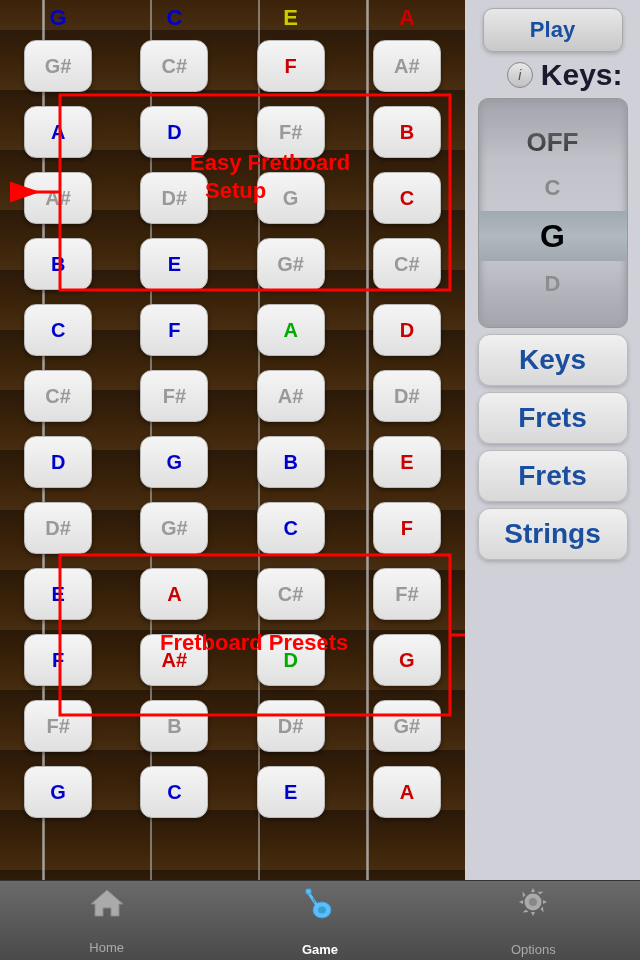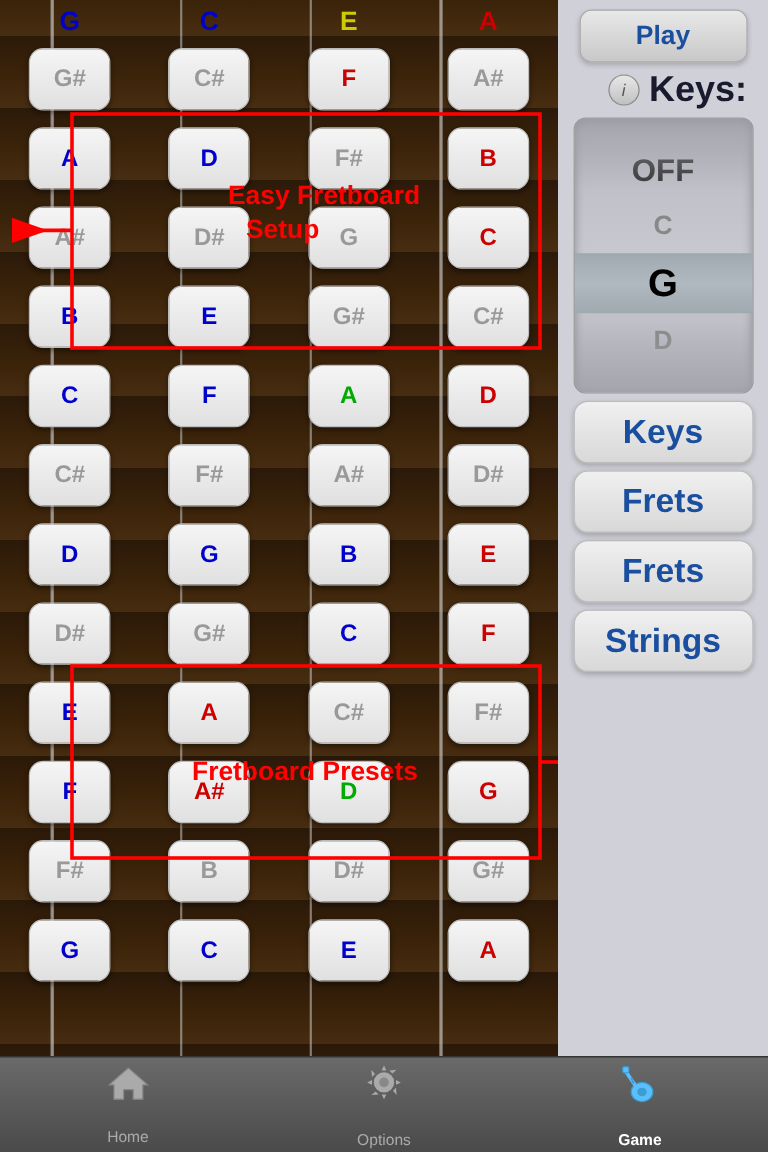--- a/index.html
+++ b/index.html
@@ -416,20 +416,34 @@
 
 <div id="tab-bar">
 
   <div class="tab-item">
     <div class="tab-icon">
       <svg width="36" height="32" viewBox="0 0 36 32" xmlns="http://www.w3.org/2000/svg">
         <polygon points="18,4 2,18 6,18 6,30 14,30 14,22 22,22 22,30 30,30 30,18 34,18" fill="#aaa" stroke="#888" stroke-width="1"></polygon>
       </svg>
     </div>
     <div class="tab-label">Home</div>
+  </div>
+
+  <div class="tab-item">
+    <div class="tab-icon active">
+      <svg width="36" height="36" viewBox="0 0 36 36" xmlns="http://www.w3.org/2000/svg">
+
+        <ellipse cx="20" cy="26" rx="9" ry="8" fill="#5bbfff" stroke="#3a9fd0" stroke-width="1"></ellipse>
+        <ellipse cx="20" cy="26" rx="4" ry="3.5" fill="#3a9fd0"></ellipse>
+        <line x1="14" y1="20" x2="6" y2="8" stroke="#5bbfff" stroke-width="3" stroke-linecap="round"></line>
+        <rect x="4" y="5" width="5" height="5" rx="1" fill="#5bbfff" stroke="#3a9fd0" stroke-width="1"></rect>
+        <line x1="13" y1="19" x2="11" y2="14" stroke="#3a9fd0" stroke-width="1.5"></line>
+      </svg>
+    </div>
+    <div class="tab-label active">Game</div>
   </div>
 
   <div class="tab-item">
     <div class="tab-icon">
       <svg width="36" height="36" viewBox="0 0 36 36" xmlns="http://www.w3.org/2000/svg">
         <circle cx="18" cy="18" r="5" fill="none" stroke="#aaa" stroke-width="3"></circle>
         <path d="M18 4 L20 8 L16 8 Z" fill="#aaa"></path>
         <path d="M18 32 L20 28 L16 28 Z" fill="#aaa"></path>
         <path d="M4 18 L8 20 L8 16 Z" fill="#aaa"></path>
         <path d="M32 18 L28 20 L28 16 Z" fill="#aaa"></path>
@@ -437,27 +451,13 @@
         <path d="M28.5 28.5 L25.5 25 L28 22.5 Z" fill="#aaa"></path>
         <path d="M28.5 7.5 L25 10.5 L22.5 8 Z" fill="#aaa"></path>
         <path d="M7.5 28.5 L11 25.5 L13.5 28 Z" fill="#aaa"></path>
         <circle cx="18" cy="18" r="6" fill="none" stroke="#aaa" stroke-width="5"></circle>
         <circle cx="18" cy="18" r="4" fill="#888"></circle>
       </svg>
     </div>
     <div class="tab-label">Options</div>
   </div>
 
-  <div class="tab-item">
-    <div class="tab-icon active">
-      <svg width="36" height="36" viewBox="0 0 36 36" xmlns="http://www.w3.org/2000/svg">
-
-        <ellipse cx="20" cy="26" rx="9" ry="8" fill="#5bbfff" stroke="#3a9fd0" stroke-width="1"></ellipse>
-        <ellipse cx="20" cy="26" rx="4" ry="3.5" fill="#3a9fd0"></ellipse>
-        <line x1="14" y1="20" x2="6" y2="8" stroke="#5bbfff" stroke-width="3" stroke-linecap="round"></line>
-        <rect x="4" y="5" width="5" height="5" rx="1" fill="#5bbfff" stroke="#3a9fd0" stroke-width="1"></rect>
-        <line x1="13" y1="19" x2="11" y2="14" stroke="#3a9fd0" stroke-width="1.5"></line>
-      </svg>
-    </div>
-    <div class="tab-label active">Game</div>
-  </div>
-
 </div>
 
 </body></html>

